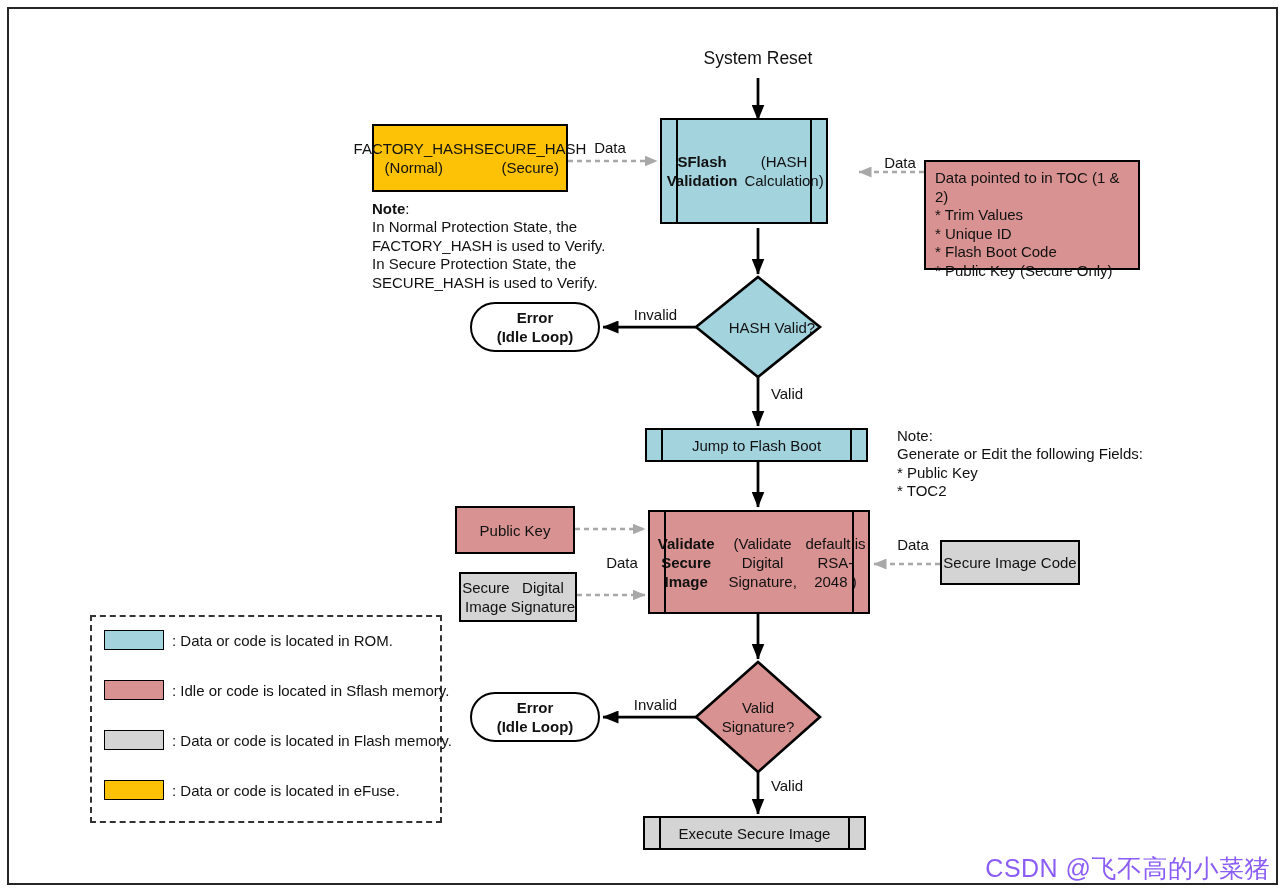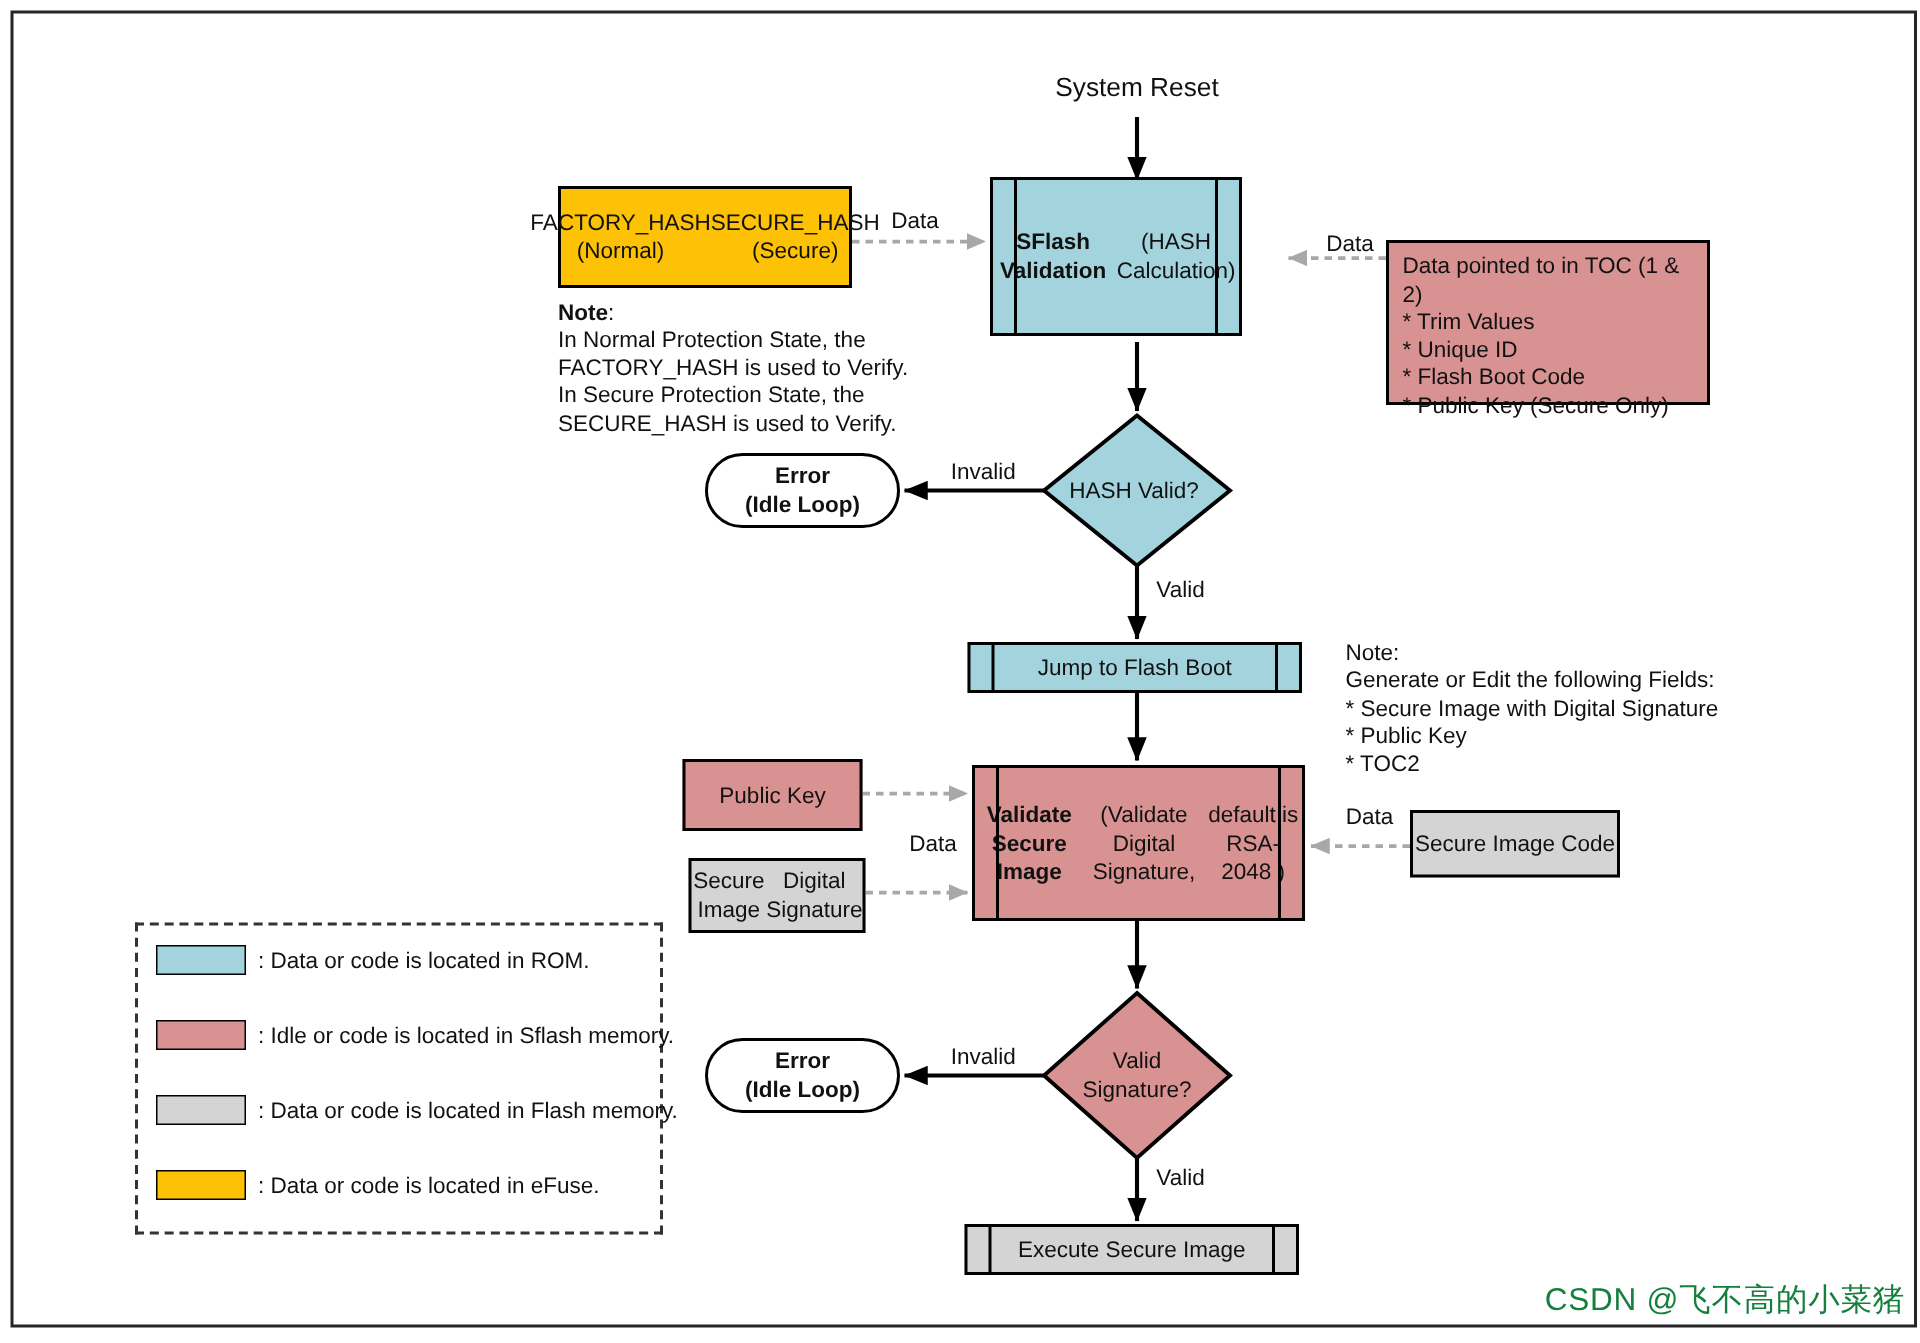--- a/index.html
+++ b/index.html
@@ -28,21 +28,21 @@
   .note{position:absolute;font-size:15px;line-height:18.4px;text-align:left;}
   .tocbox{position:absolute;box-sizing:border-box;border:2.2px solid #000;
         font-size:15px;line-height:18.5px;text-align:left;padding:7px 6px 0 9px;}
   #legend{position:absolute;left:90px;top:615px;width:352px;height:208px;
         border:2px dashed #333;box-sizing:border-box;display:flex;flex-direction:column;
         gap:30px;padding:13px 0 0 12px;}
   .lrow{display:flex;align-items:center;height:20px;}
   .sw{width:60px;height:20px;border:1.6px solid #000;box-sizing:border-box;
         margin-right:8px;flex:none;}
   .llabel{font-size:15px;white-space:nowrap;}
-  #watermark{position:absolute;right:10px;top:852px;font-size:21px;color:#15803d;
+  #watermark{position:absolute;right:10px;top:852px;font-size:25px;color:#8b5cf6;
         letter-spacing:.5px;}
   #start-label{position:absolute;left:658px;top:48px;width:200px;text-align:center;
         font-size:17.5px;}
 </style>
 </head>
 <body>
 
 <div id="canvas">
 
   <div class="frame"></div>
@@ -98,35 +98,34 @@
   </div>
 
   <div class="note" style="left:372px;top:200px;width:260px;">
     <div><span class="bold">Note</span><span>:</span></div>
     <div>In Normal Protection State, the</div>
     <div>FACTORY_HASH is used to Verify.</div>
     <div>In Secure Protection State, the</div>
     <div>SECURE_HASH is used to Verify.</div>
   </div>
 
-  <div class="dlabel" style="left:691px;top:318px;width:130px;">HASH Valid?</div>
+  <div class="dlabel" style="left:707px;top:318px;width:130px;">HASH Valid?</div>
 
   <div class="pill" style="left:470px;top:302px;width:130px;height:50px;">
     <span>Error</span>
     <span>(Idle Loop)</span>
   </div>
 
   <div class="node rom subroutine" style="left:645px;top:428px;width:223px;height:34px;">
     <span>Jump to Flash Boot</span>
   </div>
 
   <div class="note" style="left:897px;top:427px;width:270px;">
     <div>Note:</div>
     <div>Generate or Edit the following Fields:</div>
-    <div>* Secure Image with Digital Signature</div>
     <div>* Public Key</div>
     <div>* TOC2</div>
   </div>
 
   <div class="node sflash subroutine" style="left:648px;top:510px;width:222px;height:104px;">
     <span class="bold">Validate Secure Image</span>
     <span>(Validate Digital Signature,</span>
     <span>default is RSA-2048 )</span>
   </div>
 

